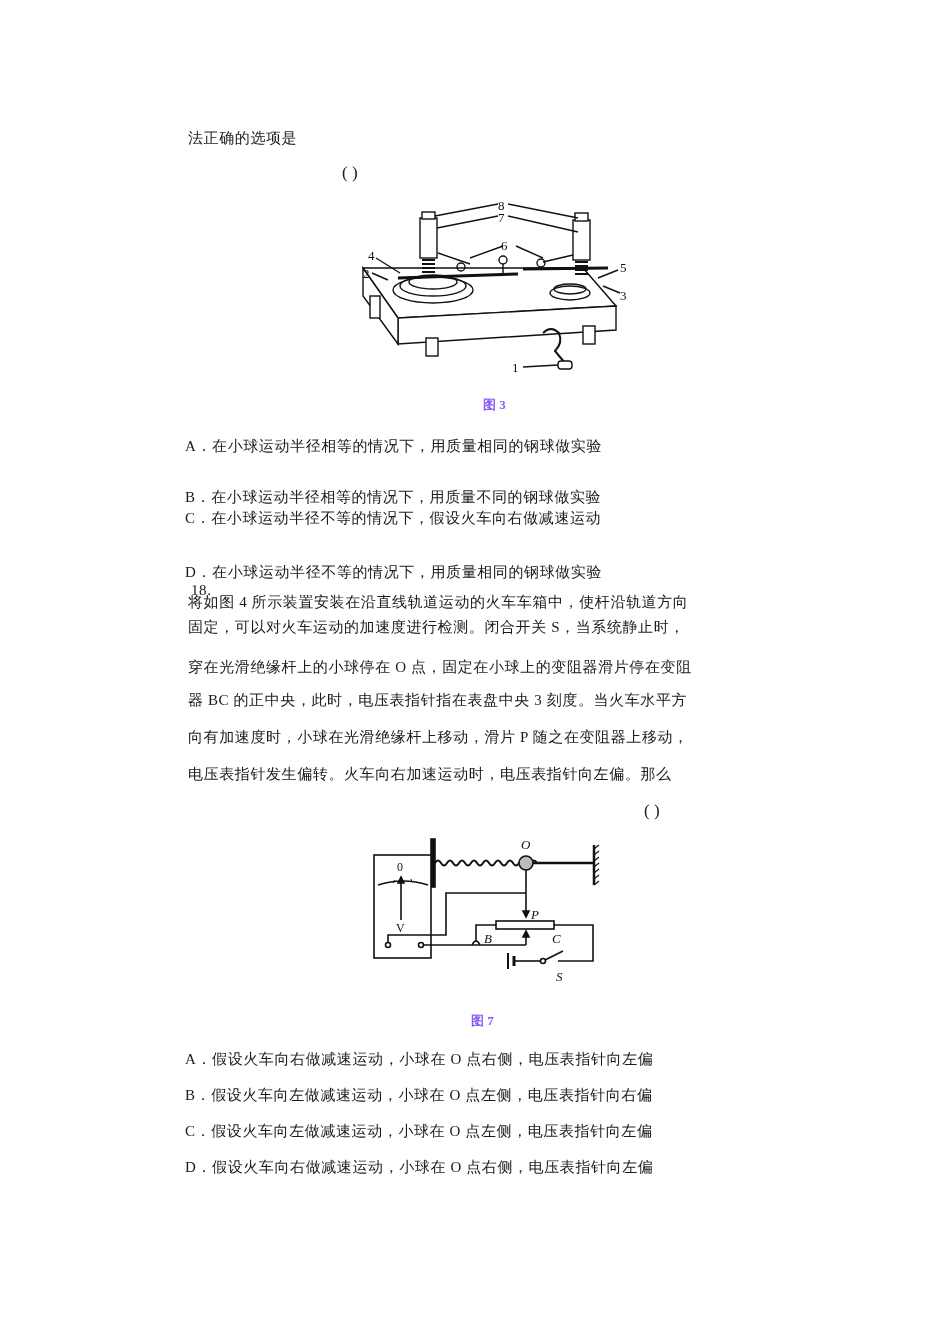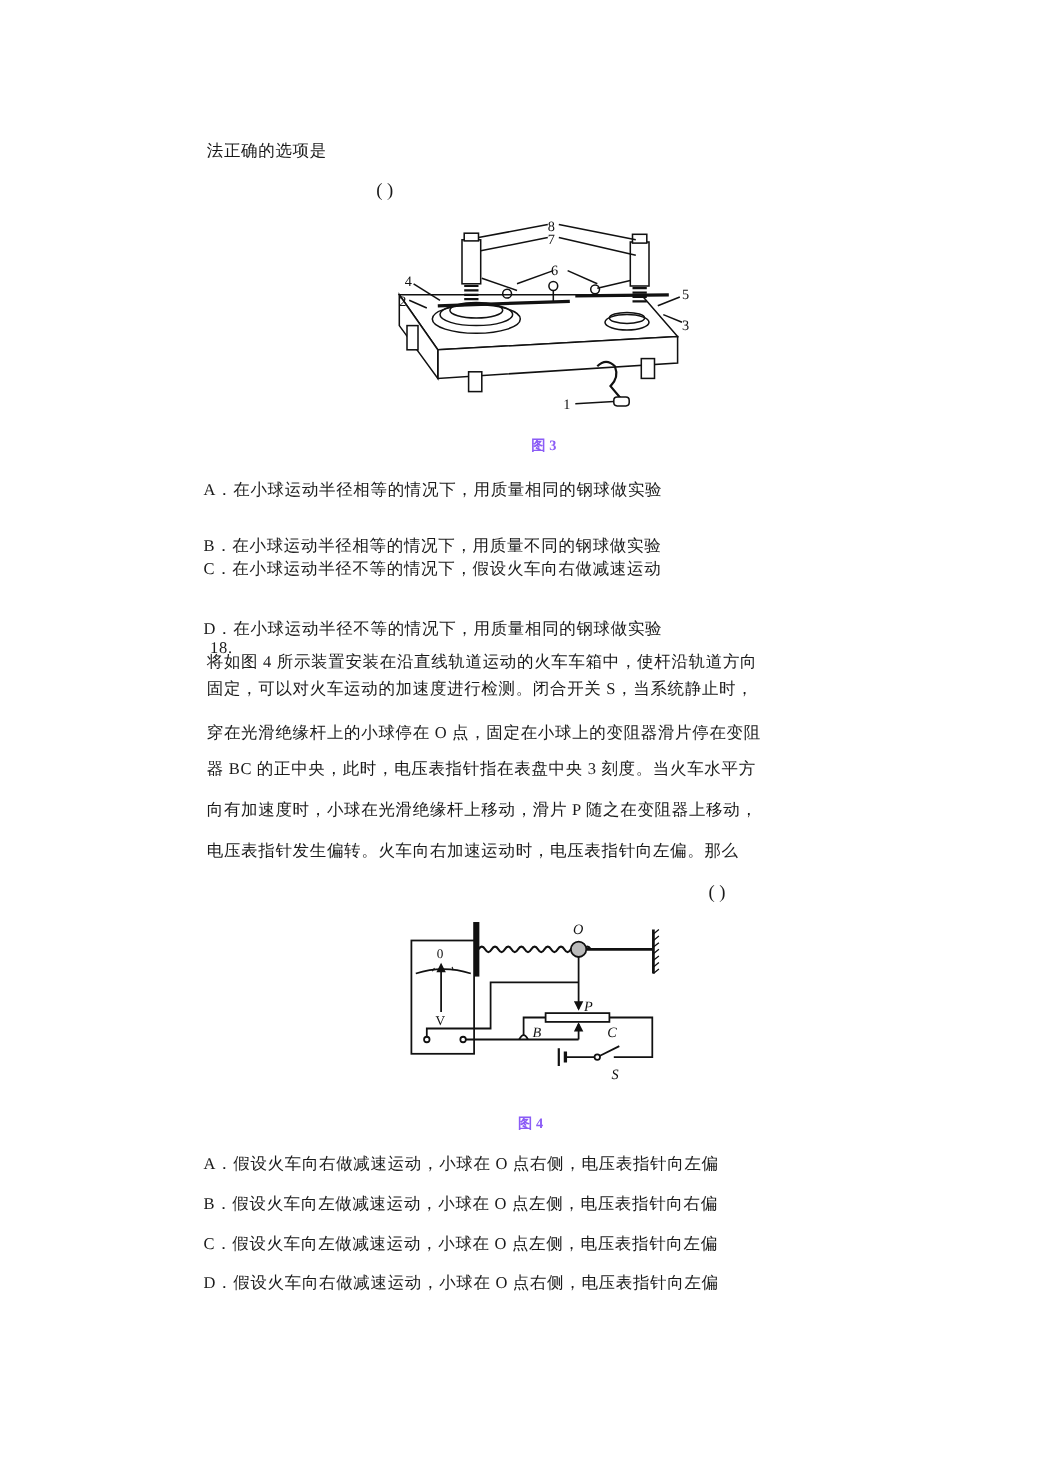--- a/index.html
+++ b/index.html
@@ -147,18 +147,18 @@
       <text x="116" y="108">B</text>
       <text x="184" y="108">C</text>
       <text x="188" y="146">S</text>
     </g>
     <g stroke="none" fill="#111" font-size="12">
       <text x="29" y="36">0</text>
       <text x="28" y="97">V</text>
     </g>
   </svg>
 </div>
-<div class="caption" style="left:471px;top:1012px;">图 4</div>
+<div class="caption" style="left:471px;top:1012px;">图 7</div>
 
 <div class="line" style="left:185px;top:1049px;"><span>A．</span><span>假设火车向右做减速运动，小球在 O 点右侧，电压表指针向左偏</span></div>
 <div class="line" style="left:185px;top:1085px;"><span>B．</span><span>假设火车向左做减速运动，小球在 O 点左侧，电压表指针向右偏</span></div>
 <div class="line" style="left:185px;top:1121px;"><span>C．</span><span>假设火车向左做减速运动，小球在 O 点左侧，电压表指针向左偏</span></div>
 <div class="line" style="left:185px;top:1157px;"><span>D．</span><span>假设火车向右做减速运动，小球在 O 点右侧，电压表指针向左偏</span></div>
 
 </body></html>

